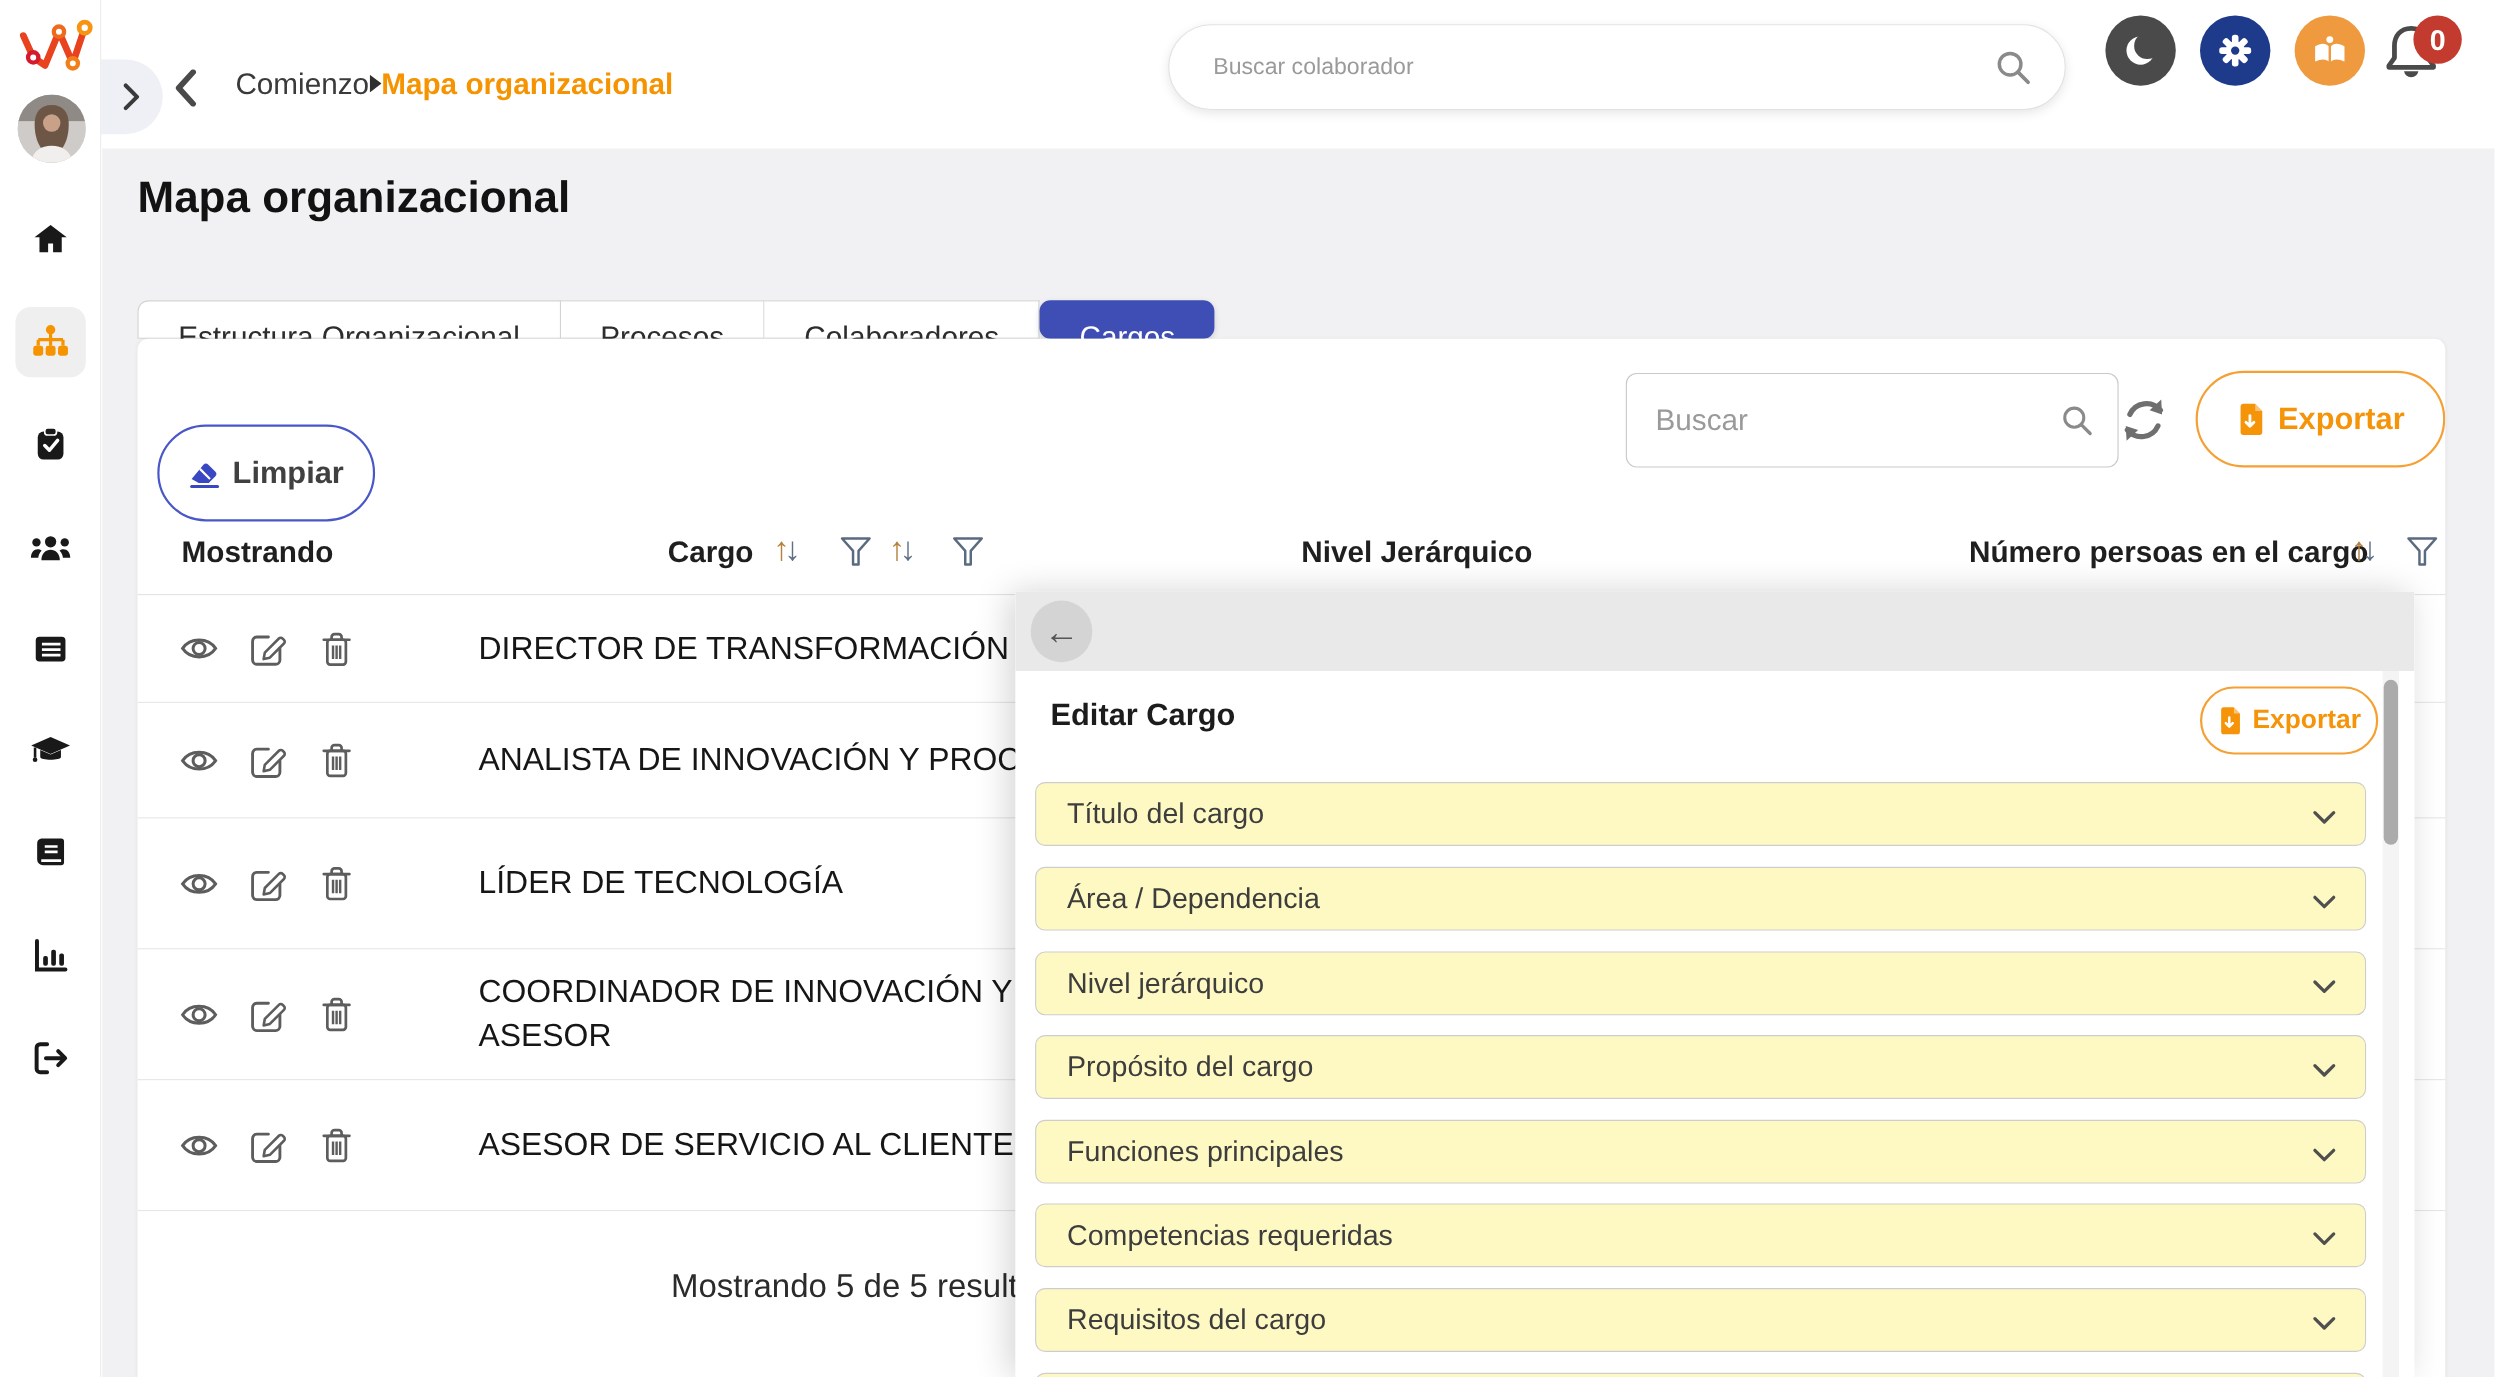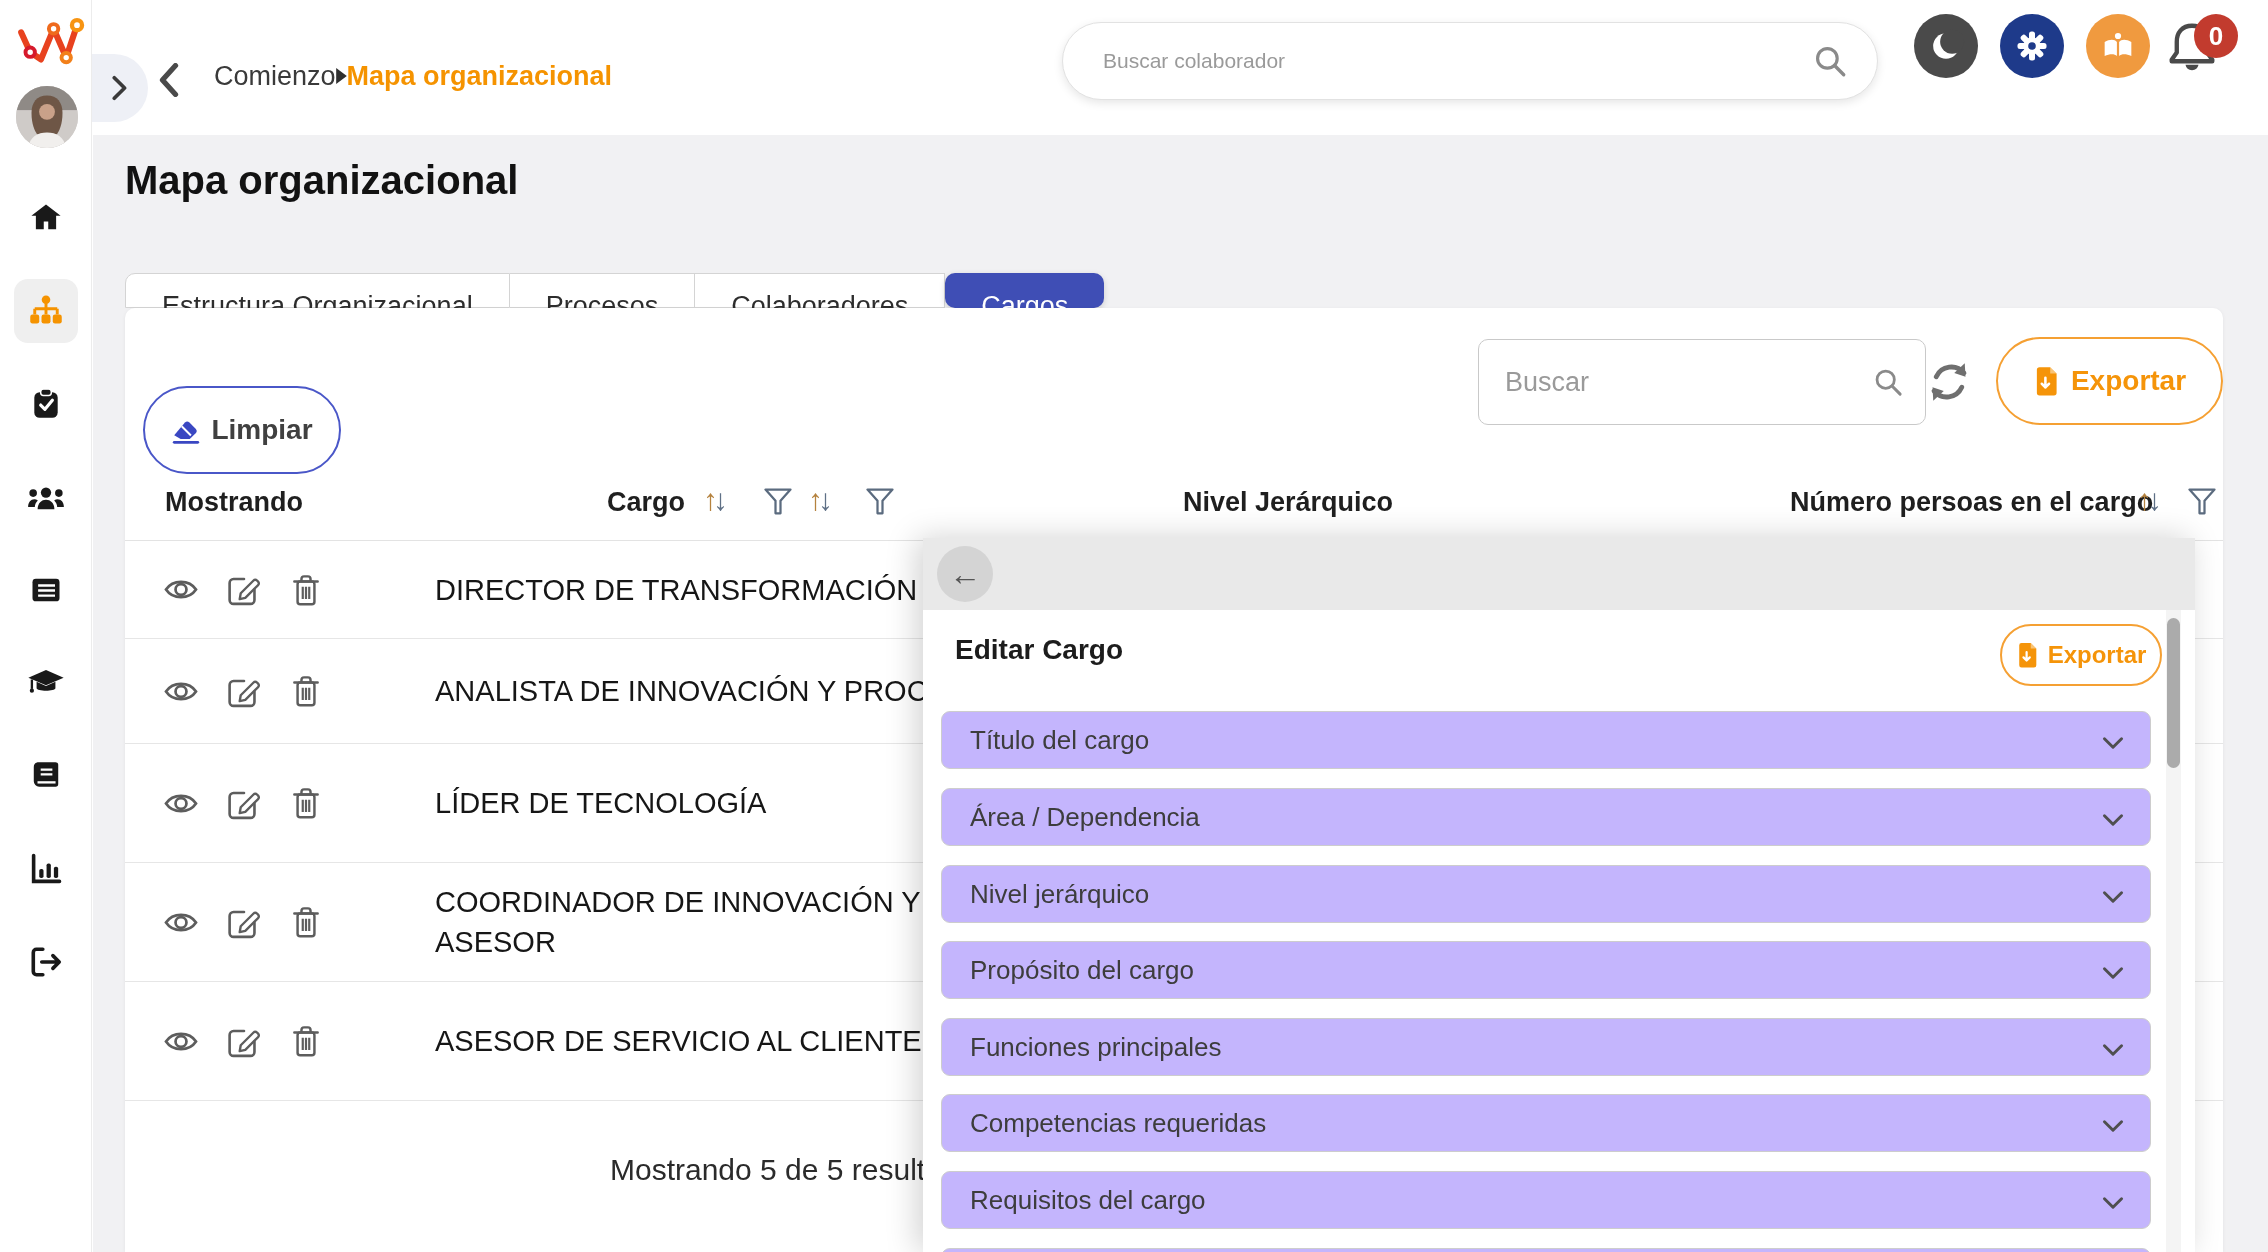--- a/index.html
+++ b/index.html
@@ -84,21 +84,21 @@
     z-index:40; box-shadow:-6px 0 30px rgba(0,0,0,.18); overflow:hidden; }
   .drawer-top { position:absolute; left:0; top:0; width:1272px; height:72px; background:#e9e9e9; }
   .back-btn { position:absolute; left:14px; top:8px; width:56px; height:56px; border-radius:50%;
     background:#d4d4d4; display:flex; align-items:center; justify-content:center; cursor:pointer;
     font-size:32px; color:#555; }
   .drawer-title { position:absolute; left:32px; top:96px; font-size:28px; font-weight:700; color:#1c1c1c; }
   .btn-export-sm { position:absolute; left:1077px; top:86px; width:162px; height:62px;
     border:2px solid #F5A033; border-radius:31px; background:#fff; color:#F59409; font-size:24px;
     font-weight:700; display:flex; align-items:center; justify-content:center; gap:8px; cursor:pointer; }
   .acc { position:absolute; left:18px; width:1210px; height:58px; border:1.5px solid #cdcdcd;
-    border-radius:9px; background:#c4b5fd; cursor:pointer; }
+    border-radius:9px; background:#fef9c3; cursor:pointer; }
   .acc-label { position:absolute; left:28px; top:50%; transform:translateY(-50%); font-size:26px; color:#3d3d3d; }
   .acc-chev { position:absolute; right:26px; top:24px; }
   .sb-track { position:absolute; left:1243px; top:72px; width:15px; height:642px; background:#f4f4f4; }
   .sb-thumb { position:absolute; left:1244px; top:80px; width:13px; height:150px; background:#ababab;
     border-radius:7px; cursor:grab; }
 </style>
 </head>
 <body>
 
 <div id="stage">

